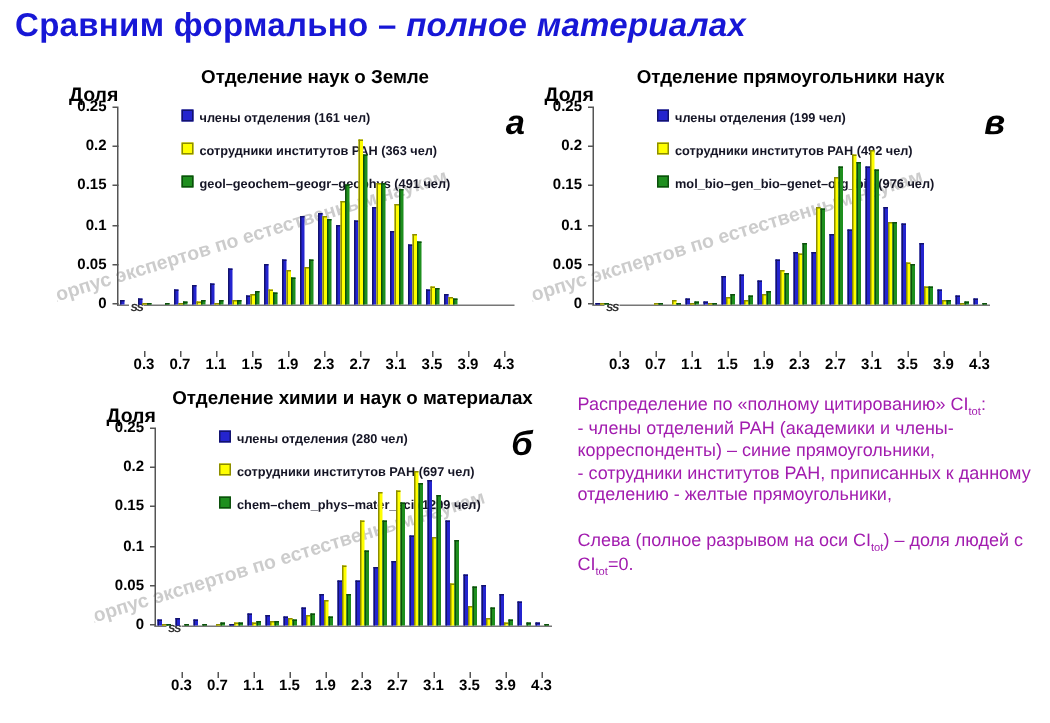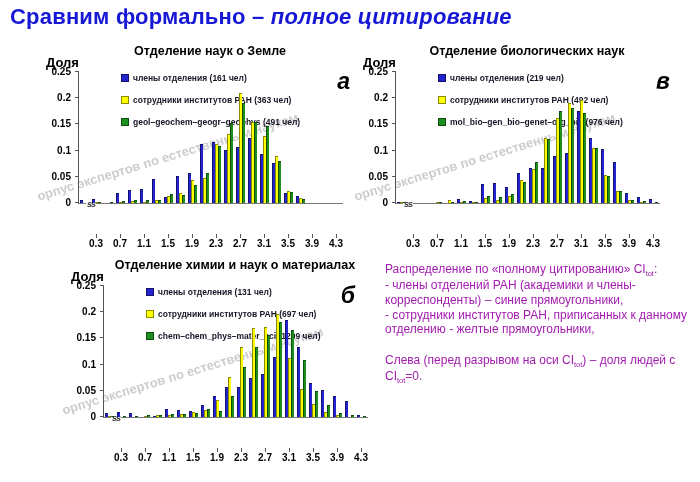--- a/index.html
+++ b/index.html
@@ -37,39 +37,39 @@
     position:absolute;top:2px;transform:translateX(-50%);
     font-size:10px;font-weight:bold;white-space:nowrap;text-align:right;
   }
   .xmark{position:absolute;top:-2px;width:1px;height:4px;background:#555;}
   sub{font-size:0.62em;}
   .break-mark{
     position:absolute;left:7px;bottom:-6px;font-size:9px;font-weight:bold;font-style:italic;
     color:#333;letter-spacing:-1px;background:#fff;padding:0 1px;line-height:9px;
   }
   .legend{position:absolute;left:42px;top:1px;}
-  .legend-item{display:flex;align-items:center;margin-bottom:13px;height:9px;}
+  .legend-item{display:flex;align-items:flex-start;margin-bottom:13px;height:9px;}
   .swatch{width:8px;height:8px;margin-right:4px;flex:0 0 auto;box-sizing:border-box;}
   .legend-label{font-size:8.5px;font-weight:bold;color:#151525;white-space:nowrap;}
   .watermark{
     position:absolute;left:-6px;bottom:46px;transform:rotate(-17deg);transform-origin:left bottom;
     font-size:13px;font-weight:bold;color:#9a9a9a;opacity:0.5;white-space:nowrap;pointer-events:none;
   }
   .note{
     position:absolute;left:385px;top:262px;width:312px;
     font-size:12px;line-height:1.22;color:#a21caf;
   }
   .note .para{margin:0 0 0 0;}
   .note .gap{height:16px;}
 </style>
 </head>
 <body>
 
 <div class="slide-title">
-  <span>Сравним формально – </span><span class="it">полное цитирование</span>
+  <span>Сравним формально – </span><span class="it">полное материалах</span>
 </div>
 
 <div class="panel" style="left:38px;top:42px;width:316px;height:210px;">
   <div class="panel-title">Отделение наук о Земле</div>
   <div class="panel-letter">а</div>
   <div class="dolya">Доля</div>
   <div class="watermark">Корпус экспертов по естественным наукам</div>
   <div class="plotwrap">
     <div class="ycol">
         <div class="ytick" style="bottom: -5px;">0</div>
@@ -177,38 +177,38 @@
         <div class="xtick" style="left: 234px;">3.9</div>
         <div class="xmark" style="left: 234px;"></div>
         <div class="xtick" style="left: 258px;">4.3</div>
         <div class="xmark" style="left: 258px;"></div>
       </div>
 
   </div>
 </div>
 
 <div class="panel" style="left:355px;top:42px;width:345px;height:210px;">
-  <div class="panel-title">Отделение биологических наук</div>
+  <div class="panel-title">Отделение прямоугольники наук</div>
   <div class="panel-letter" style="right:30px;">в</div>
   <div class="dolya">Доля</div>
   <div class="watermark">Корпус экспертов по естественным наукам</div>
   <div class="plotwrap">
     <div class="ycol">
         <div class="ytick" style="bottom: -5px;">0</div>
         <div class="ytick" style="bottom: 21.2px;">0.05</div>
         <div class="ytick" style="bottom: 47.4px;">0.1</div>
         <div class="ytick" style="bottom: 73.6px;">0.15</div>
         <div class="ytick" style="bottom: 99.8px;">0.2</div>
         <div class="ytick" style="bottom: 126px;">0.25</div>
       </div>
     <div class="plot">
       <div class="legend">
         <div class="legend-item">
           <span class="swatch" style="background: rgb(36, 36, 207); border: 1px solid rgb(18, 18, 110);"></span>
-          <span class="legend-label">члены отделения (219 чел)</span>
+          <span class="legend-label">члены отделения (199 чел)</span>
         </div>
         <div class="legend-item">
           <span class="swatch" style="background: rgb(255, 255, 0); border: 1px solid rgb(140, 140, 0);"></span>
           <span class="legend-label">сотрудники институтов РАН (492 чел)</span>
         </div>
         <div class="legend-item">
           <span class="swatch" style="background: rgb(30, 143, 30); border: 1px solid rgb(12, 79, 12);"></span>
           <span class="legend-label">mol_bio–gen_bio–genet–org_bio (976 чел)</span>
         </div>
       </div>
@@ -316,21 +316,21 @@
         <div class="ytick" style="bottom: 21.2px;">0.05</div>
         <div class="ytick" style="bottom: 47.4px;">0.1</div>
         <div class="ytick" style="bottom: 73.6px;">0.15</div>
         <div class="ytick" style="bottom: 99.8px;">0.2</div>
         <div class="ytick" style="bottom: 126px;">0.25</div>
       </div>
     <div class="plot">
       <div class="legend">
         <div class="legend-item">
           <span class="swatch" style="background: rgb(36, 36, 207); border: 1px solid rgb(18, 18, 110);"></span>
-          <span class="legend-label">члены отделения (131 чел)</span>
+          <span class="legend-label">члены отделения (280 чел)</span>
         </div>
         <div class="legend-item">
           <span class="swatch" style="background: rgb(255, 255, 0); border: 1px solid rgb(140, 140, 0);"></span>
           <span class="legend-label">сотрудники институтов РАН (697 чел)</span>
         </div>
         <div class="legend-item">
           <span class="swatch" style="background: rgb(30, 143, 30); border: 1px solid rgb(12, 79, 12);"></span>
           <span class="legend-label">chem–chem_phys–mater_sci (1299 чел)</span>
         </div>
       </div>
@@ -429,14 +429,14 @@
       </div>
 
   </div>
 </div>
 
 <div class="note">
   <div class="para"><span>Распределение по «полному цитированию» CI</span><sub>tot</sub><span>:</span></div>
   <div class="para">- члены отделений РАН (академики и члены-корреспонденты) – синие прямоугольники,</div>
   <div class="para">- сотрудники институтов РАН, приписанных к данному отделению - желтые прямоугольники,</div>
   <div class="gap"></div>
-  <div class="para"><span>Слева (перед разрывом на оси CI</span><sub>tot</sub><span>) – доля людей с CI</span><sub>tot</sub><span>=0.</span></div>
+  <div class="para"><span>Слева (полное разрывом на оси CI</span><sub>tot</sub><span>) – доля людей с CI</span><sub>tot</sub><span>=0.</span></div>
 </div>
 
 </body></html>

